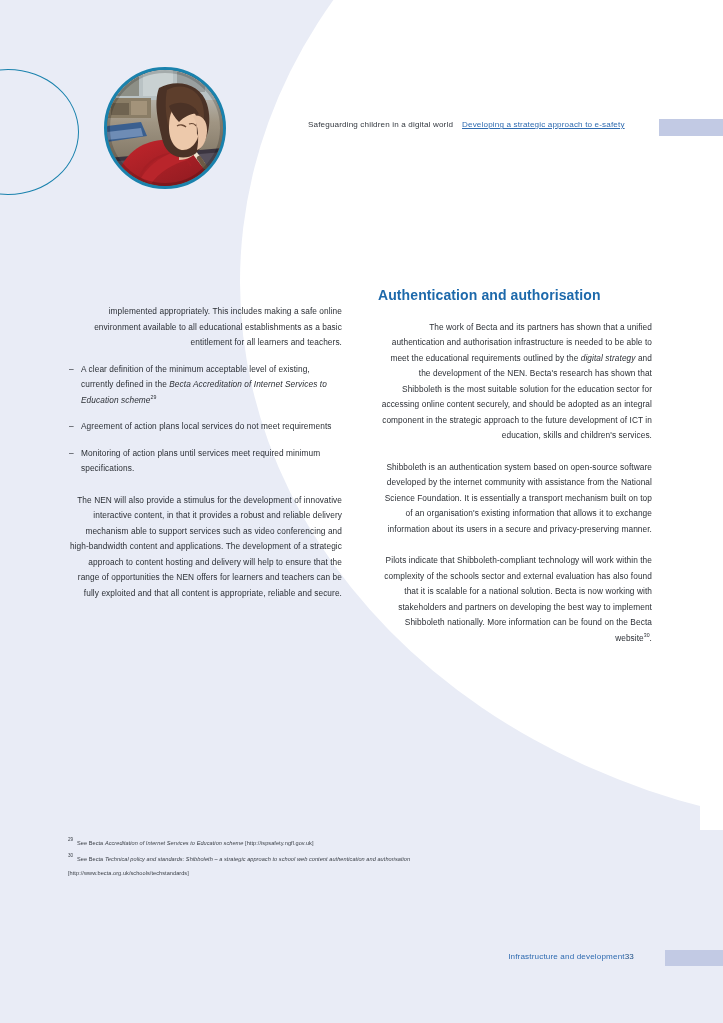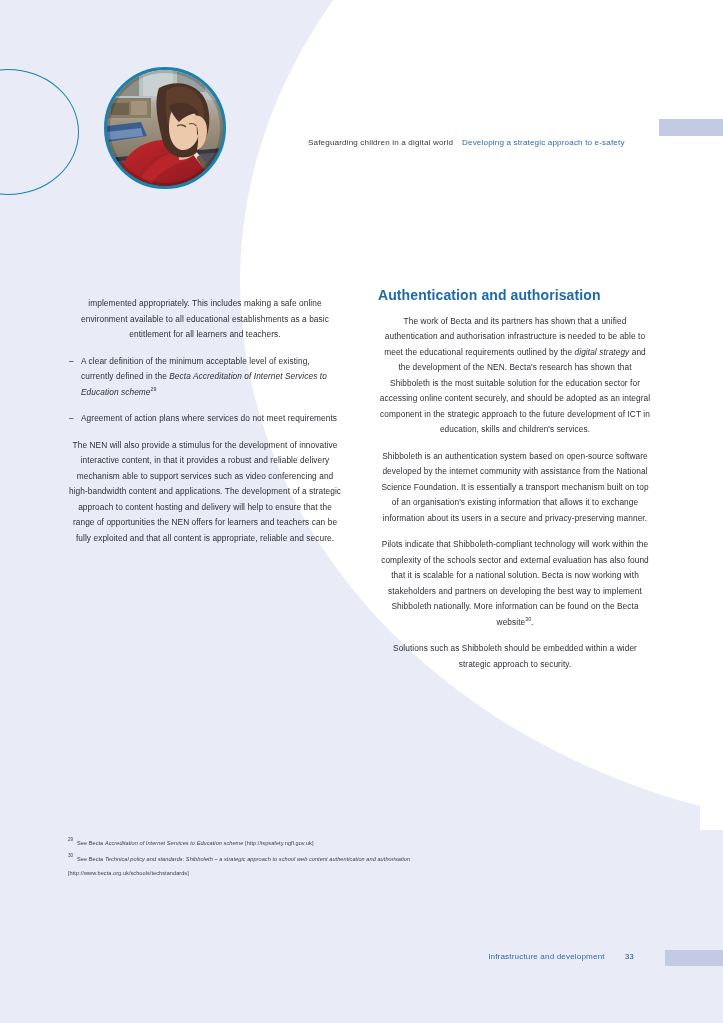--- a/index.html
+++ b/index.html
@@ -88,28 +88,28 @@
   .run-head {
     position: absolute;
     left: 308px;
     top: 120px;
     z-index: 5;
     font-size: 8.1px;
     letter-spacing: 0.15px;
     white-space: nowrap;
     display: flex;
     align-items: center;
-    margin-top: 18px;
   }
   .run-head .rh-doc {
     color: #33383f;
   }
   .run-head .rh-sub {
     color: #2f6bb0;
     margin-left: 9px;
+    text-decoration: underline;
   }
   .head-swatch {
     position: absolute;
     left: 659px;
     top: 119px;
     width: 64px;
     height: 17px;
     background: #c2cae4;
     z-index: 5;
   }
@@ -121,22 +121,22 @@
     width: 274px;
     font-size: 8.3px;
     line-height: 15.5px;
     color: #2b2f35;
     letter-spacing: 0.08px;
   }
   .col-left  { left: 68px;  top: 288px; }
   .col-right { left: 378px; top: 288px; }
 
   .col p {
-    margin: 8px 0 11px 0;
-    text-align: center;
+    margin: 16px 0 11px 0;
+    text-align: right;
   }
   .col h3 {
     margin: 0 0 10px 0;
     font-size: 14px;
     font-weight: bold;
     color: #1d69ab;
     letter-spacing: 0.1px;
   }
   .col em { }
   sup.fn {
@@ -196,21 +196,21 @@
     top: 952px;
     z-index: 6;
     font-size: 8.1px;
     color: #2f6bb0;
     letter-spacing: 0.15px;
     white-space: nowrap;
   }
   .foot-text .pagenum {
     color: #1d4f86;
     font-weight: normal;
-    margin-left: 20px;
+    margin-left: 0;
   }
   .foot-swatch {
     position: absolute;
     left: 665px;
     top: 950px;
     width: 58px;
     height: 16px;
     background: #c2cae4;
     z-index: 6;
   }
@@ -295,38 +295,38 @@
   </div>
   <div class="head-swatch"></div>
 
   <div class="col col-left">
 
     <p>implemented appropriately. This includes making a safe online environment available to all educational establishments as a basic entitlement for all learners and teachers.</p>
 
 
     <ul class="bullets">
       <li><span>A clear definition of the minimum acceptable level of existing, currently defined in the </span><em>Becta Accreditation of Internet Services to Education scheme</em><sup class="fn">29</sup></li>
-      <li><span>Agreement of action plans where services do not meet requirements</span></li>
+      <li><span>Agreement of action plans local services do not meet requirements</span></li>
+      <li><span>Monitoring of action plans until services meet required minimum specifications.</span></li>
     </ul>
 
 
     <p>The NEN will also provide a stimulus for the development of innovative interactive content, in that it provides a robust and reliable delivery mechanism able to support services such as video conferencing and high-bandwidth content and applications. The development of a strategic approach to content hosting and delivery will help to ensure that the range of opportunities the NEN offers for learners and teachers can be fully exploited and that all content is appropriate, reliable and secure.</p>
   </div>
 
   <div class="col col-right">
 
     <h3>Authentication and authorisation</h3>
 
     <p><span>The work of Becta and its partners has shown that a unified authentication and authorisation infrastructure is needed to be able to meet the educational requirements outlined by the </span><em>digital strategy</em><span> and the development of the NEN. Becta's research has shown that Shibboleth is the most suitable solution for the education sector for accessing online content securely, and should be adopted as an integral component in the strategic approach to the future development of ICT in education, skills and children's services.</span></p>
 
     <p>Shibboleth is an authentication system based on open-source software developed by the internet community with assistance from the National Science Foundation. It is essentially a transport mechanism built on top of an organisation's existing information that allows it to exchange information about its users in a secure and privacy-preserving manner.</p>
 
     <p><span>Pilots indicate that Shibboleth-compliant technology will work within the complexity of the schools sector and external evaluation has also found that it is scalable for a national solution. Becta is now working with stakeholders and partners on developing the best way to implement Shibboleth nationally. More information can be found on the Becta website</span><sup class="fn">30</sup><span>.</span></p>
 
-    <p>Solutions such as Shibboleth should be embedded within a wider strategic approach to security.</p>
   </div>
 
   <div class="footnotes">
     <div class="footnote">
       <span class="marker">29</span>
       <span class="fn-body"><span>See Becta </span><em>Accreditation of Internet Services to Education scheme</em><span> [http://ispsafety.ngfl.gov.uk]</span></span>
     </div>
     <div class="footnote">
       <span class="marker">30</span>
       <span class="fn-body"><span>See Becta </span><em>Technical policy and standards: Shibboleth – a strategic approach to school web content authentication and authorisation</em><span class="cont">[http://www.becta.org.uk/schools/techstandards]</span></span>

